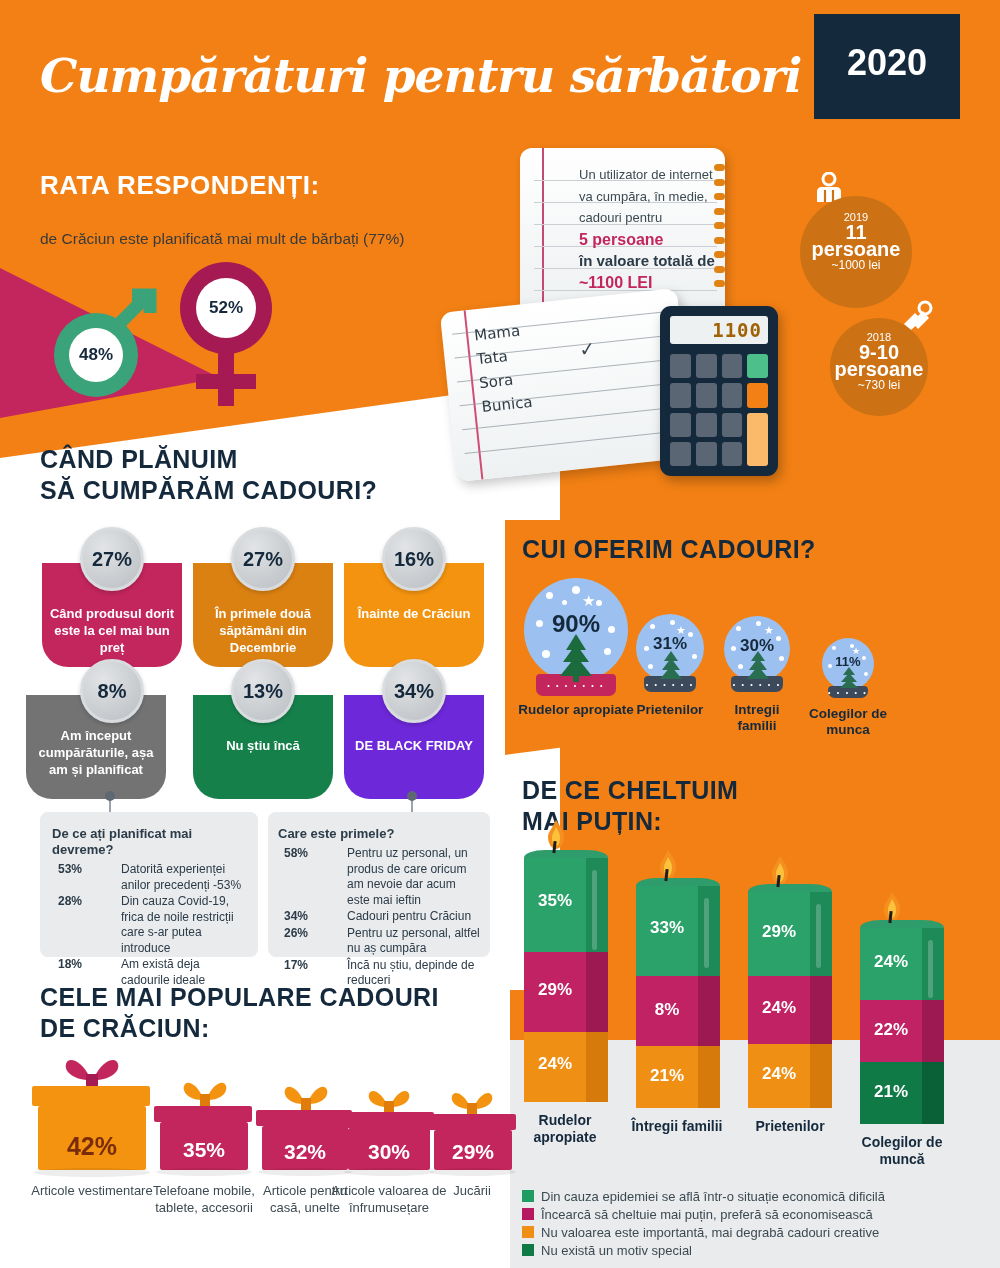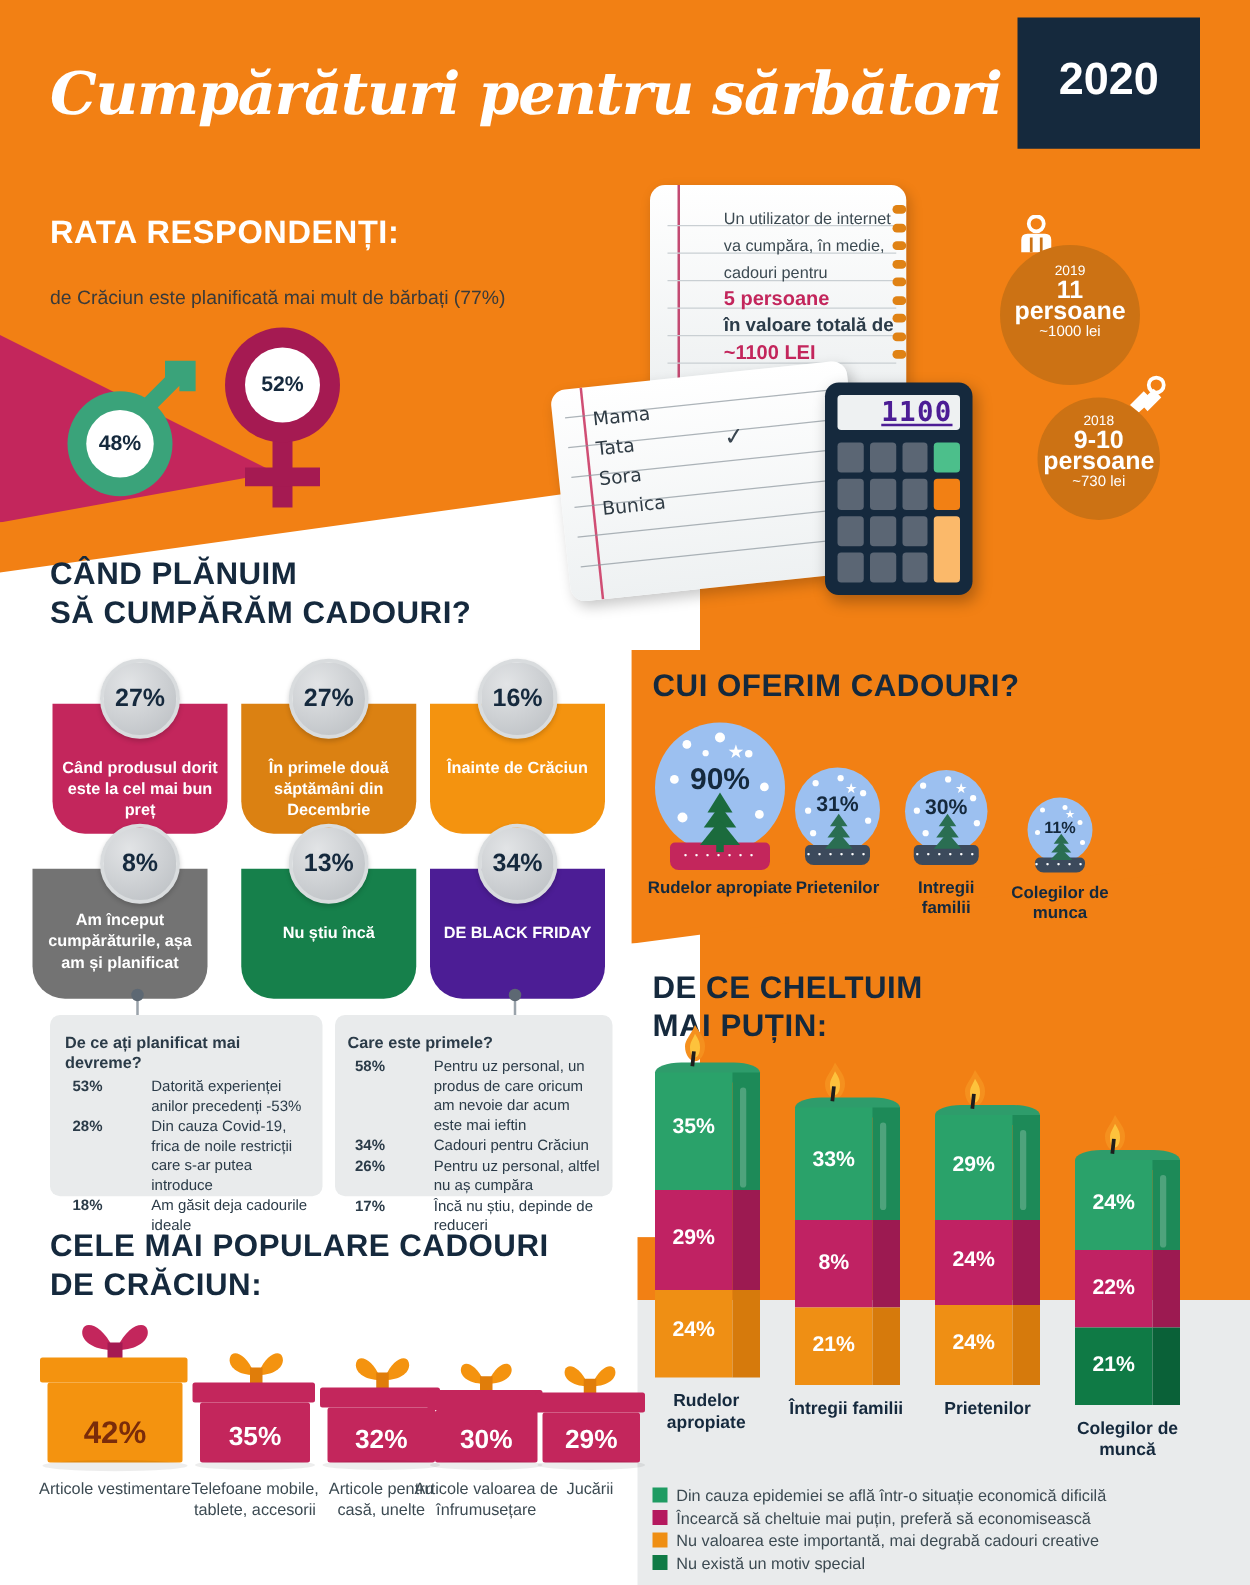--- a/index.html
+++ b/index.html
@@ -124,21 +124,21 @@
   .lp-check{position:absolute;left:135px;top:40px;font-size:19px;color:#3a4650;}
 
   
   .calc{
     position:absolute;left:660px;top:306px;width:118px;height:170px;
     background:#15293d;border-radius:11px;box-shadow:3px 5px 12px rgba(0,0,0,.28);
   }
   .calc-screen{
     position:absolute;left:10px;top:10px;width:98px;height:28px;background:#eef1f2;border-radius:3px;
     display:flex;align-items:center;justify-content:flex-end;padding-right:6px;box-sizing:border-box;
-    font-family:"DejaVu Sans Mono",monospace;font-size:22px;font-weight:bold;color:#4c1d95;letter-spacing:1px;text-decoration:underline;
+    font-family:"DejaVu Sans Mono",monospace;font-size:19px;font-weight:bold;color:#a16207;letter-spacing:1px;
   }
   .calc-keys{position:absolute;left:10px;top:48px;width:98px;height:112px;
     display:grid;grid-template-columns:repeat(4,1fr);grid-template-rows:repeat(4,1fr);gap:5px;}
   .calc-keys i{background:#5b6674;border-radius:3px;display:block;}
   .calc-keys i.green{background:#4cbf8b;}
   .calc-keys i.orange{background:#f28014;}
   .calc-keys i.tall{background:#fbb96a;grid-row:span 2;}
 
   
   .orn{position:absolute;border-radius:50%;background:#cc7214;color:#ffffff;text-align:center;}
@@ -378,41 +378,41 @@
   <div class="badge" style="left:26px;top:695px;background:#737373;">
     <div class="lbl" style="top:32px">Am început cumpărăturile, așa am și planificat</div>
   </div>
   <div class="pct-circle" style="left:80px;top:659px;">8%</div>
 
   <div class="badge" style="left:193px;top:695px;background:#16804b;">
     <div class="lbl">Nu știu încă</div>
   </div>
   <div class="pct-circle" style="left:231px;top:659px;">13%</div>
 
-  <div class="badge" style="left:344px;top:695px;background:#4c1d95;">
+  <div class="badge" style="left:344px;top:695px;background:#6d28d9;">
     <div class="lbl">DE BLACK FRIDAY</div>
   </div>
   <div class="pct-circle" style="left:382px;top:659px;">34%</div>
 
   <div class="pin" style="left:109px;top:796px;height:26px;"></div>
   <div class="pin" style="left:411px;top:796px;height:26px;"></div>
 
   <div class="infocard" style="left:40px;top:812px;width:218px;height:145px;padding:14px 12px 0 12px;box-sizing:border-box;">
     <h4>De ce ați planificat mai devreme?</h4>
     <div class="ic-row">
       <b>53%</b>
       <span>Datorită experienței anilor precedenți -53%</span>
     </div>
     <div class="ic-row">
       <b>28%</b>
       <span>Din cauza Covid-19, frica de noile restricții care s-ar putea introduce</span>
     </div>
     <div class="ic-row">
       <b>18%</b>
-      <span>Am găsit deja cadourile ideale</span>
+      <span>Am există deja cadourile ideale</span>
     </div>
   </div>
 
   <div class="infocard" style="left:268px;top:812px;width:222px;height:145px;padding:14px 10px 0 10px;box-sizing:border-box;">
     <h4>Care este primele?</h4>
     <div class="ic-row">
       <b>58%</b>
       <span>Pentru uz personal, un produs de care oricum am nevoie dar acum este mai ieftin</span>
     </div>
     <div class="ic-row">

